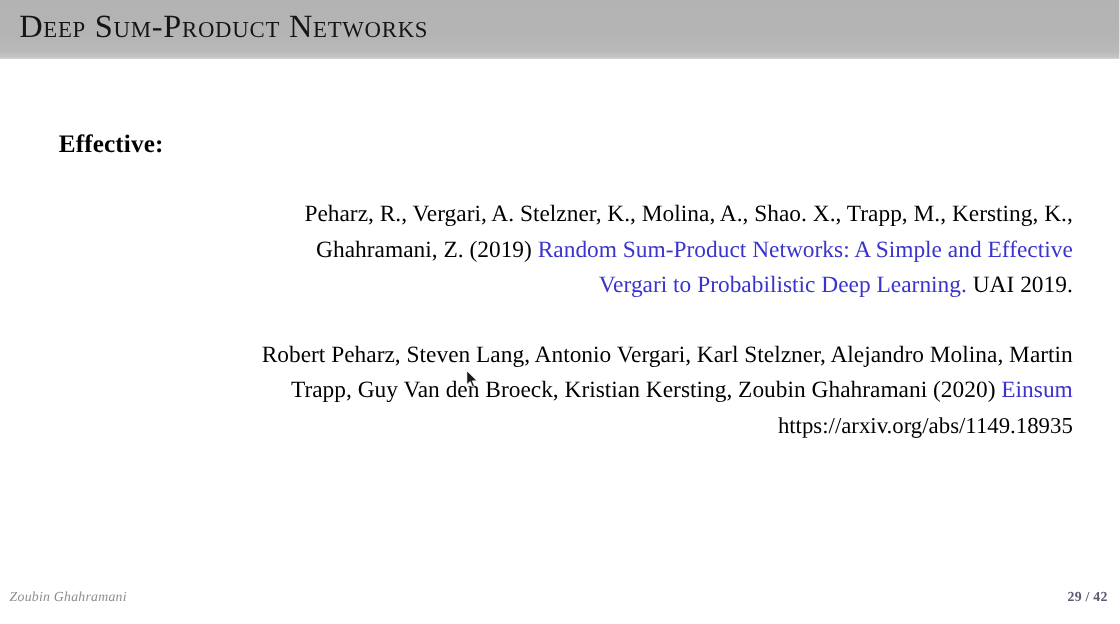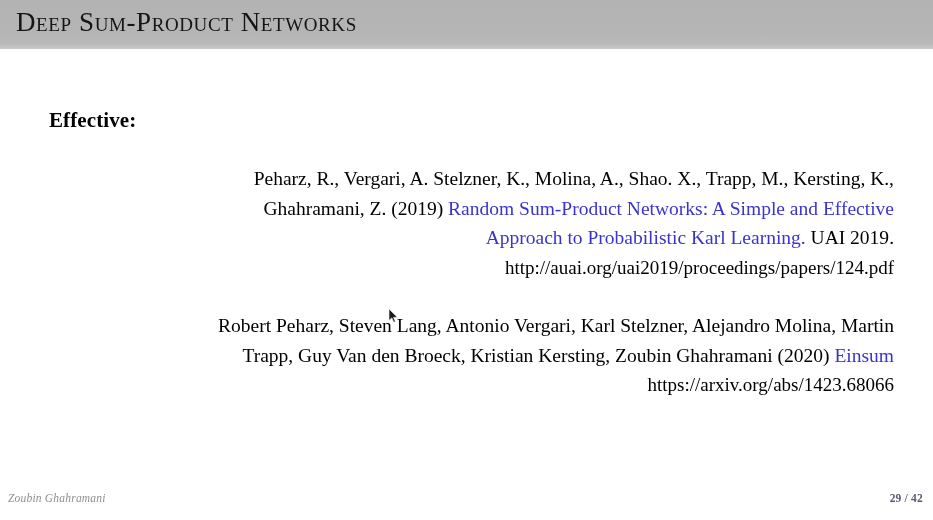--- a/index.html
+++ b/index.html
@@ -107,27 +107,26 @@
 <div class="slide-header">
   <div class="slide-title">Deep Sum-Product Networks</div>
 </div>
 
 <div class="content">
   <div class="refs-heading">Effective:</div>
   <div id="refs-container">
       <div class="ref-block">
         <span class="ref-line"><span>Peharz, R., Vergari, A. Stelzner, K., Molina, A., Shao. X., Trapp, M., Kersting, K.,</span></span>
         <span class="ref-line"><span>Ghahramani, Z. (2019) </span><span class="lnk">Random Sum-Product Networks: A Simple and Effective</span></span>
-        <span class="ref-line"><span class="lnk">Approach to Probabilistic Karl Learning.</span><span> </span><span class="ital">UAI 2019</span><span>.</span></span>
-        <span class="ref-line"><span class="urlline">http://auai.org/uai2019/proceedings/papers/124.pdf</span></span>
+        <span class="ref-line"><span class="lnk">Vergari to Probabilistic Deep Learning.</span><span> </span><span class="ital">UAI 2019</span><span>.</span></span>
       </div>
       <div class="ref-block">
         <span class="ref-line"><span>Robert Peharz, Steven Lang, Antonio Vergari, Karl Stelzner, Alejandro Molina, Martin</span></span>
         <span class="ref-line"><span>Trapp, Guy Van den Broeck, Kristian Kersting, Zoubin Ghahramani (2020) </span><span class="lnk">Einsum</span></span>
-        <span class="ref-line"><span class="urlline">https://arxiv.org/abs/1423.68066</span></span>
+        <span class="ref-line"><span class="urlline">https://arxiv.org/abs/1149.18935</span></span>
       </div>
     </div>
 </div>
 
 <svg class="cursor-artifact" viewBox="0 0 11 15">
   <polygon points="0,0 0,11.5 2.9,8.9 4.7,13.3 6.4,12.6 4.6,8.4 8.4,8.2" fill="#1b1b1b" stroke="#ffffff" stroke-width="0.6"></polygon>
 </svg>
 
 <div class="slide-footer">
   <div class="footer-author">Zoubin Ghahramani</div>

